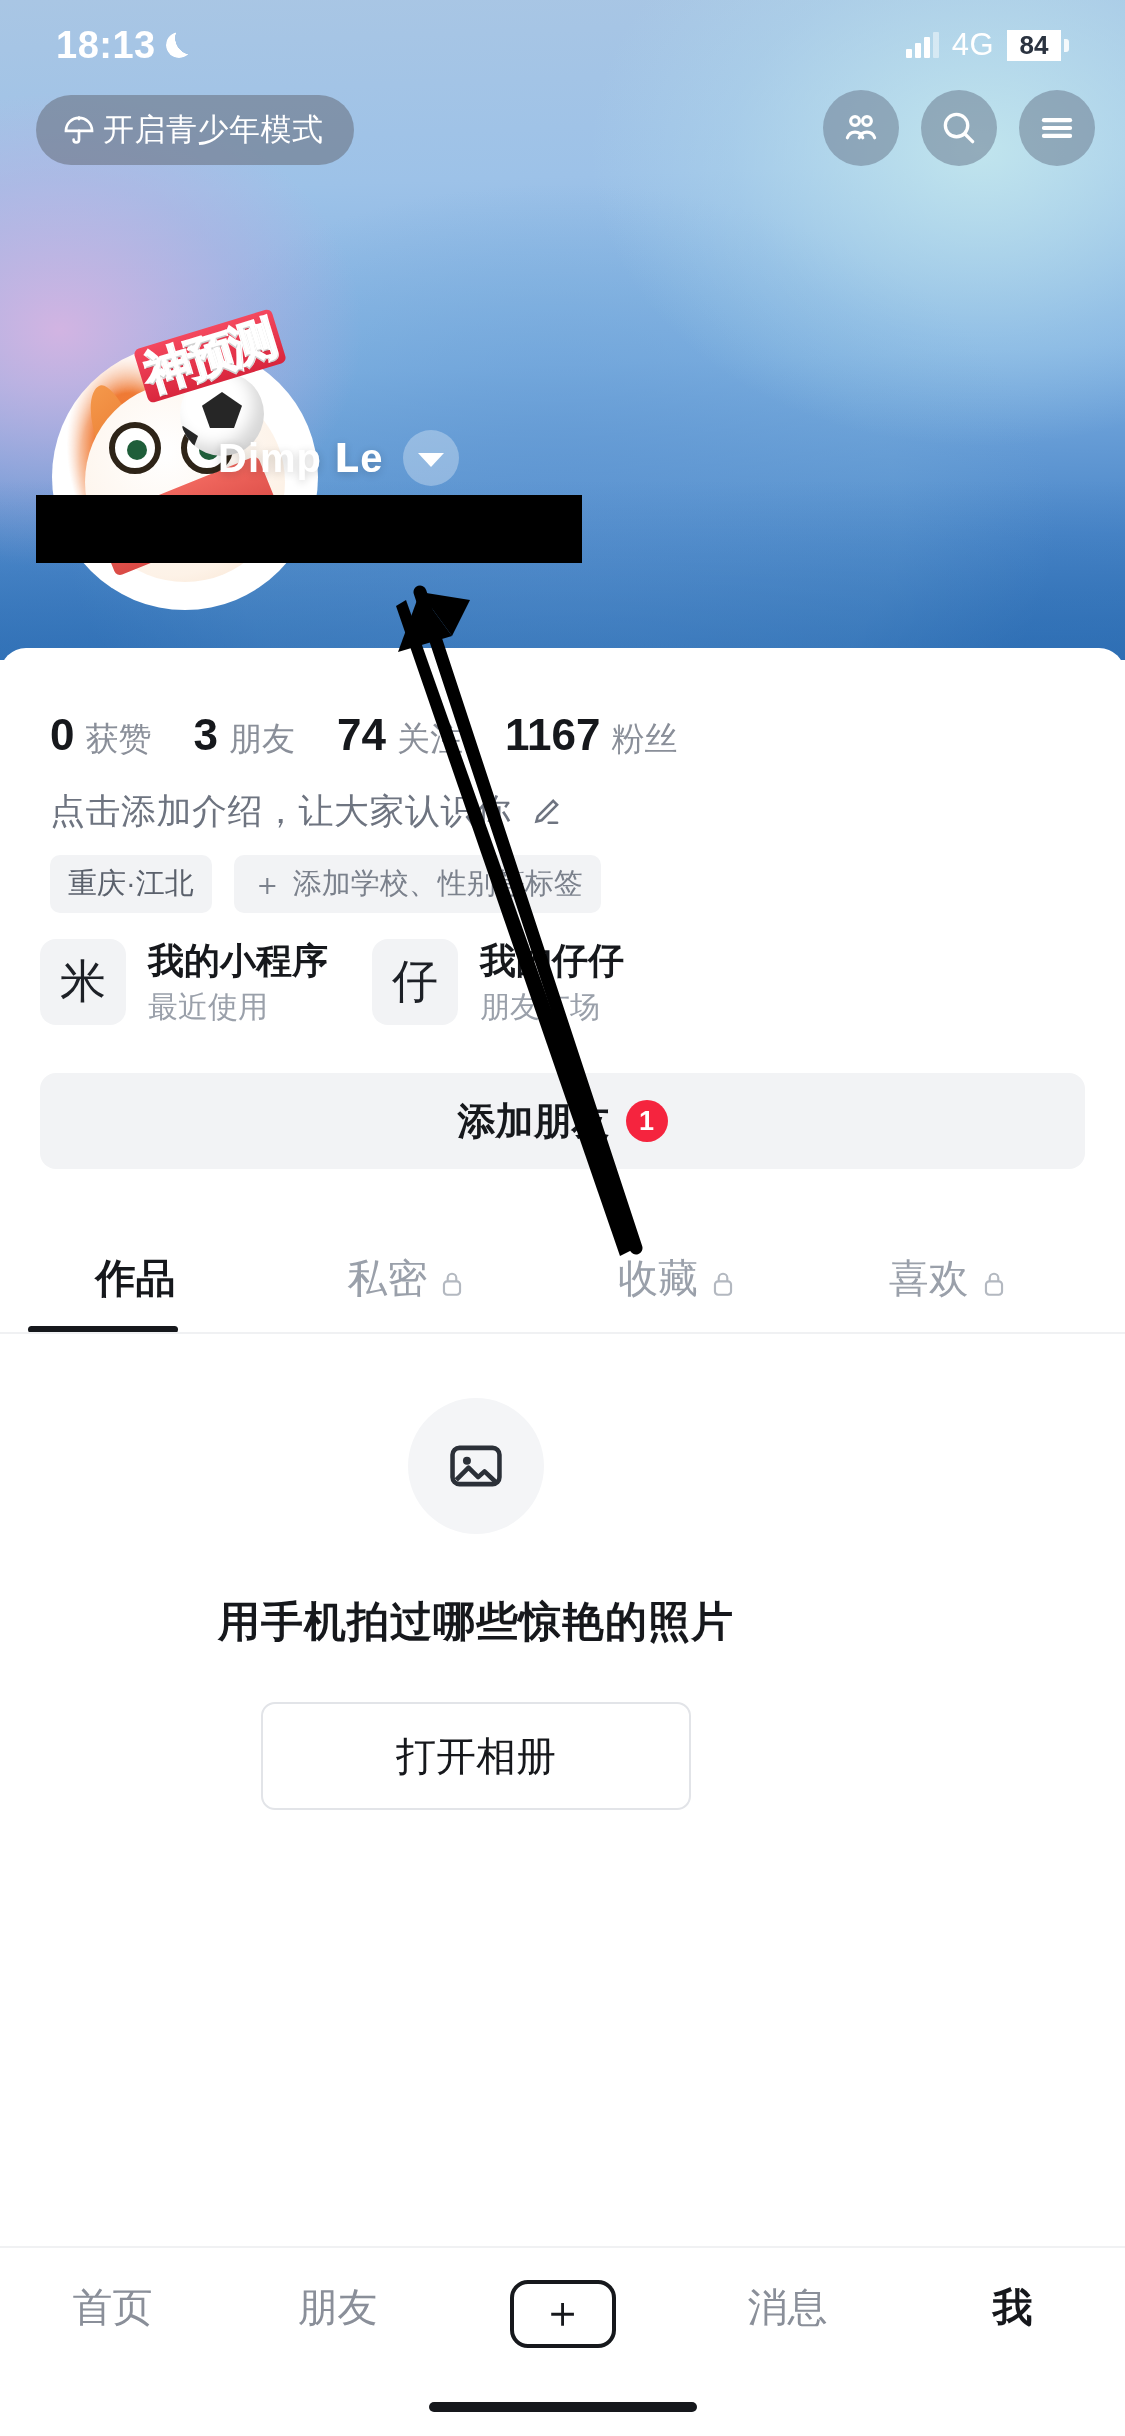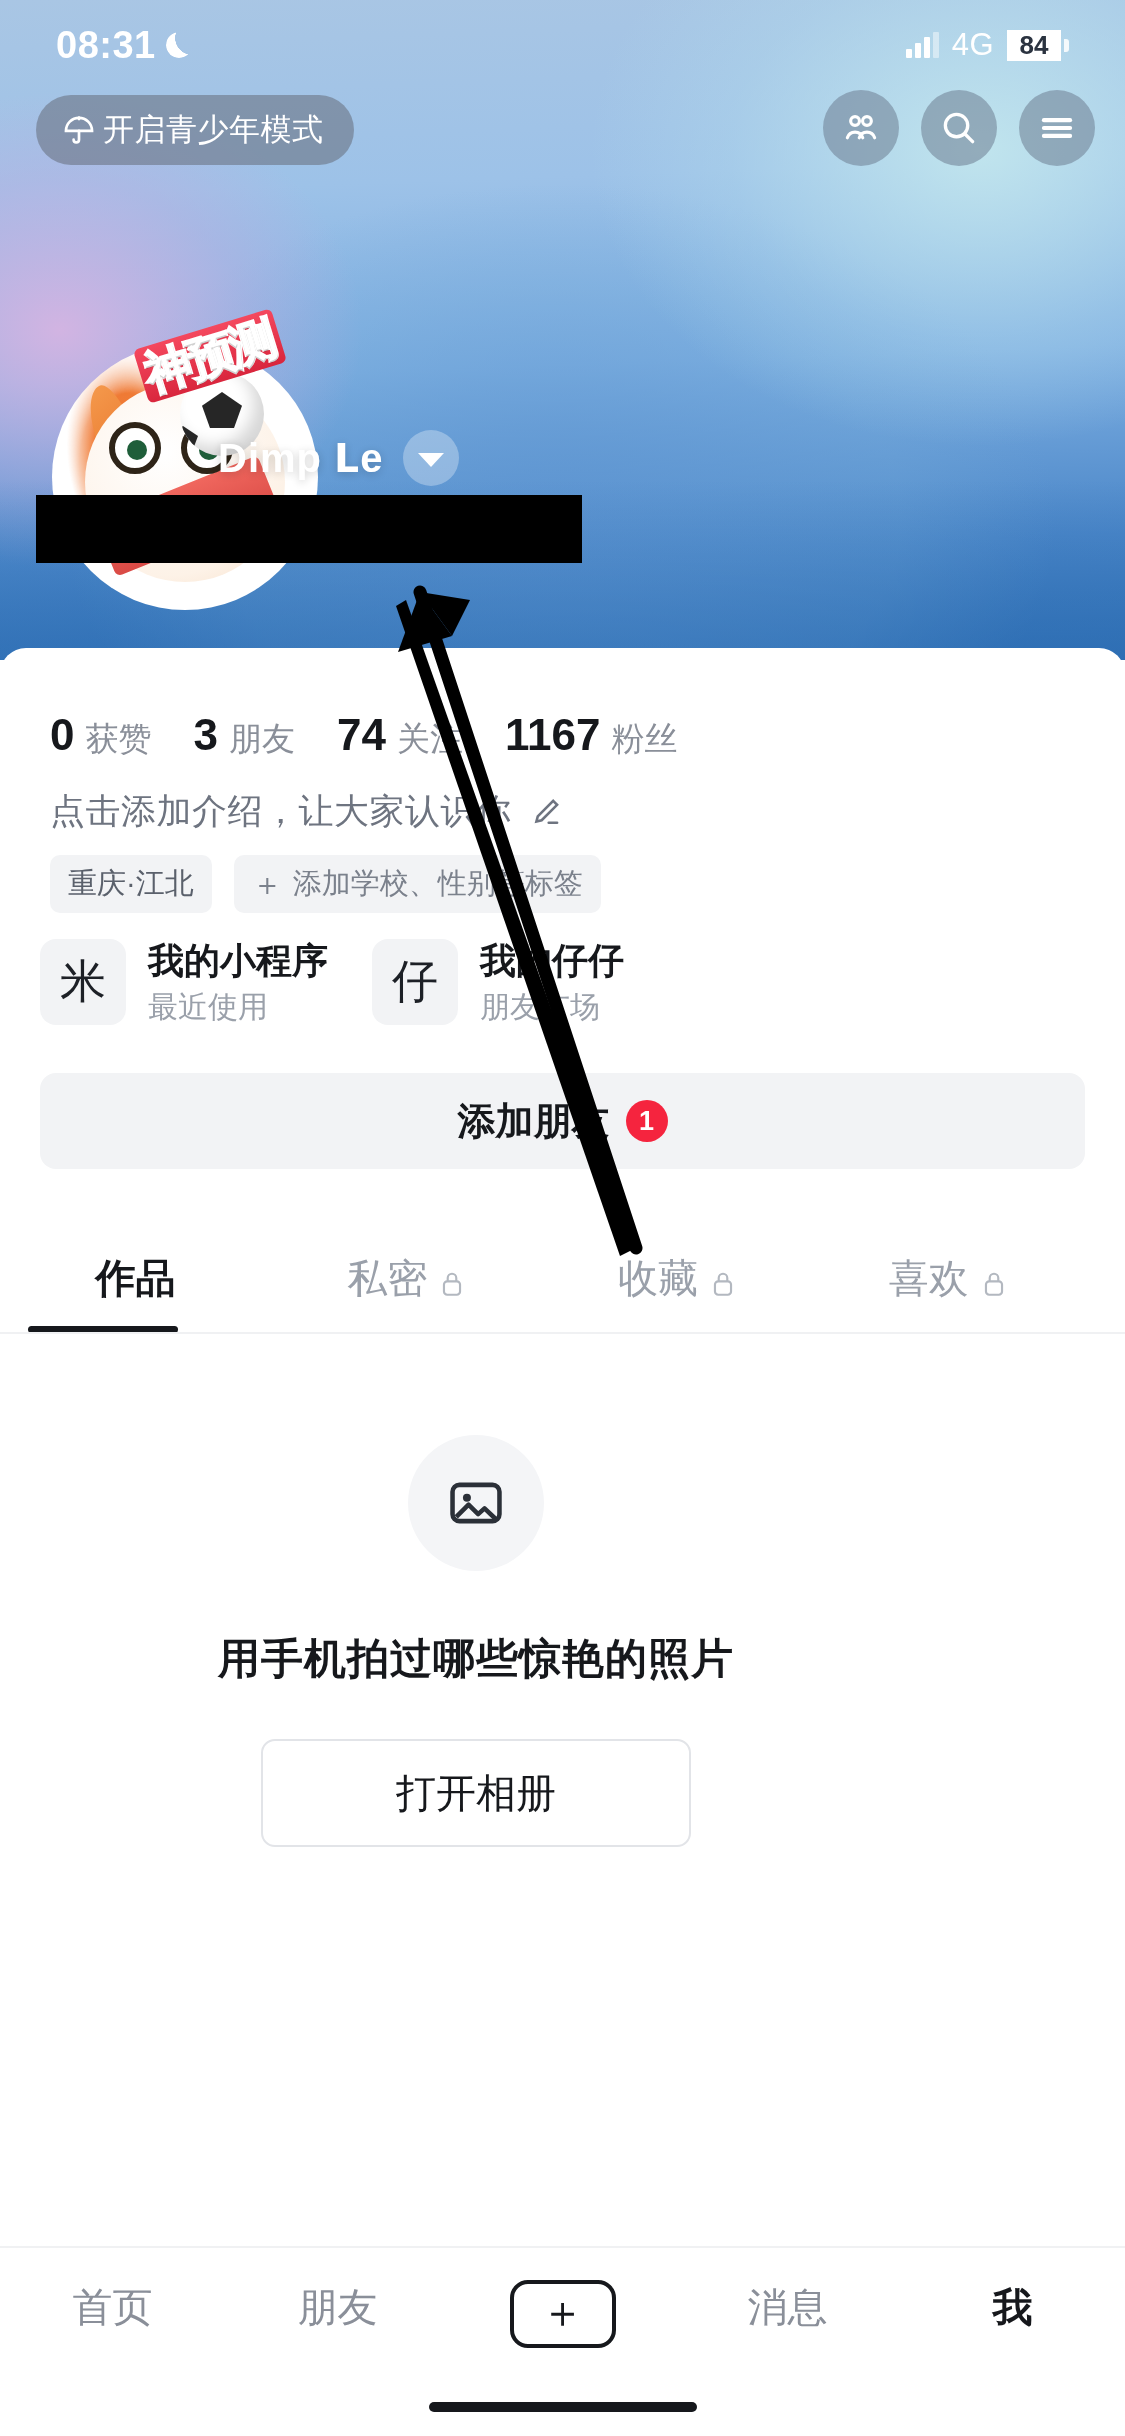--- a/index.html
+++ b/index.html
@@ -235,21 +235,21 @@
   .tab-underline{
     position:absolute; left:28px; bottom:0; width:150px; height:7px;
     background:#16181c; border-radius:4px;
   }
   .tabs-divider{
     position:absolute; left:0; top:684px; width:1125px; height:2px; background:#f0f1f3;
   }
 
   
   .empty{
-    position:absolute; left:0; top:787px; width:952px;
+    position:absolute; left:0; top:750px; width:952px;
     display:flex; flex-direction:column; align-items:center;
   }
   .empty-ico{
     width:136px; height:136px; border-radius:50%; background:#f4f5f7;
     display:flex; align-items:center; justify-content:center;
   }
   .empty-title{
     margin-top:60px; font-size:42px; color:#16181c; font-weight:600; letter-spacing:1px;
   }
   .empty-btn{
@@ -298,21 +298,21 @@
 <body>
 
 <div id="app">
 
   <div class="cover">
     <div class="cover-grad-bottom"></div>
   </div>
 
   <div class="statusbar">
     <div class="sb-left">
-      <span class="sb-time">08:31</span>
+      <span class="sb-time">18:13</span>
       <span class="sb-moon"></span>
     </div>
     <div class="sb-right">
       <span class="sig">
           <i></i>
           <i></i>
           <i></i>
           <i></i>
         </span>
       <span class="net">4G</span>

